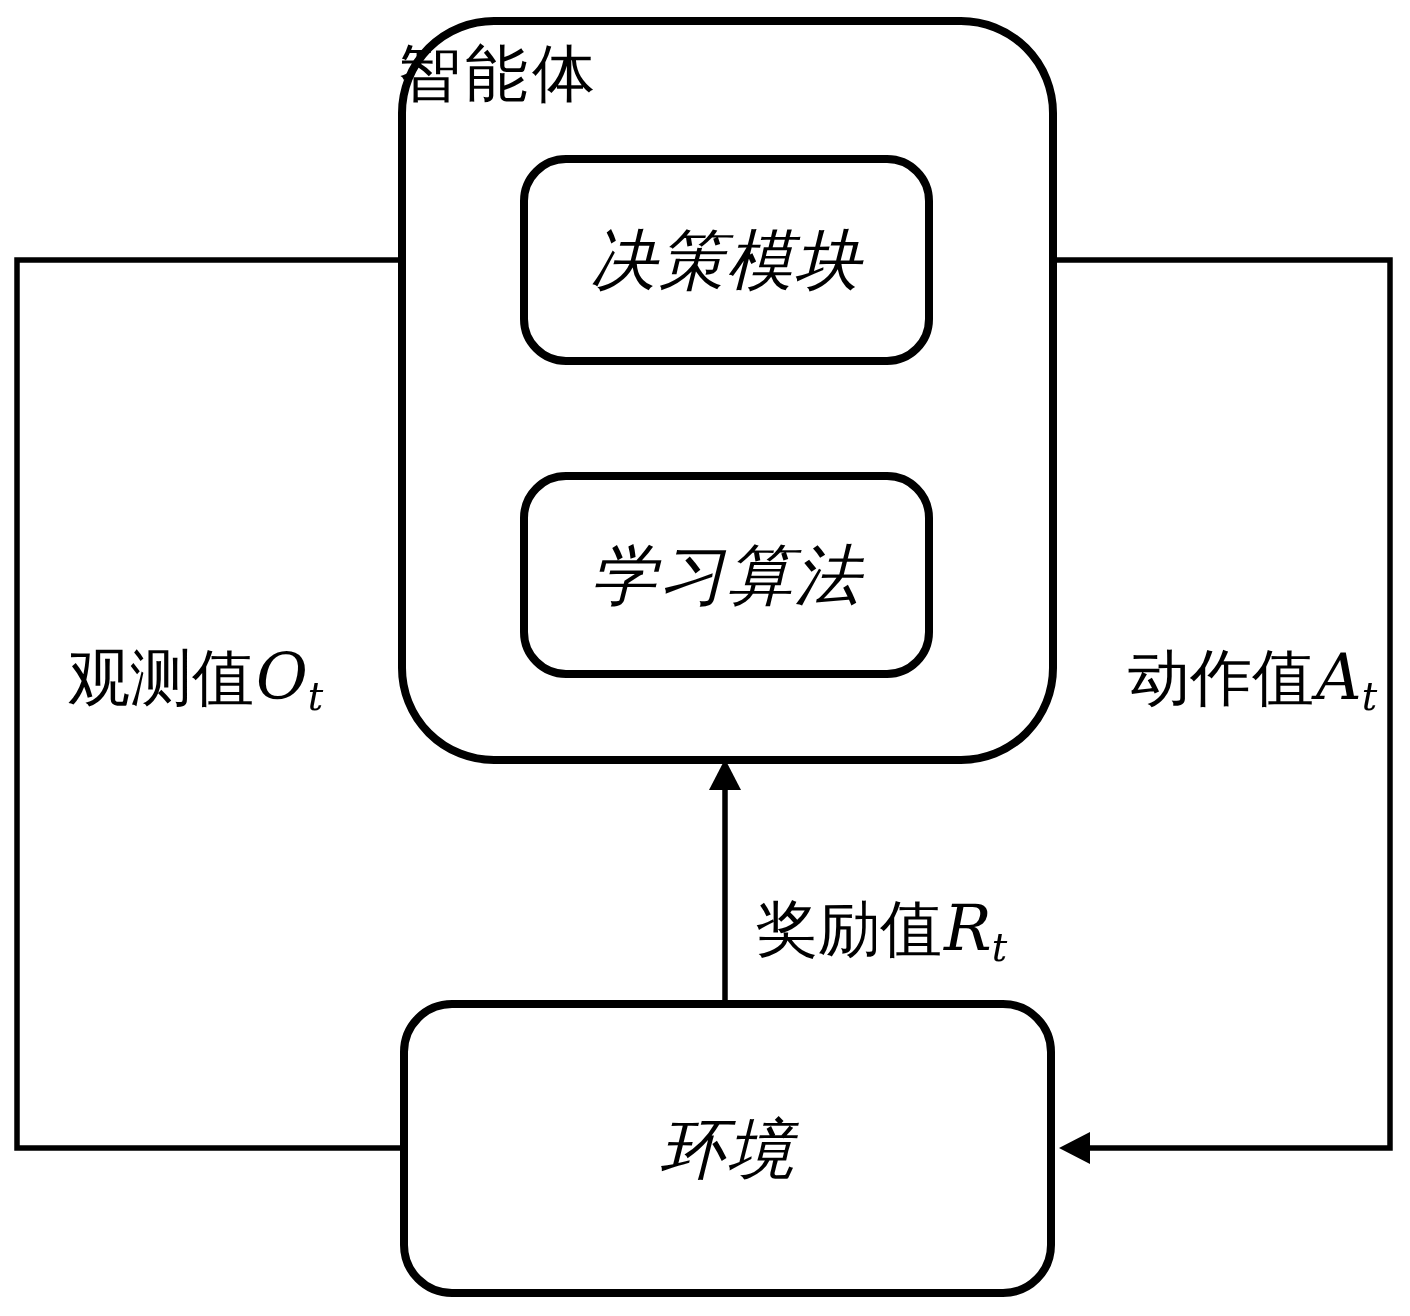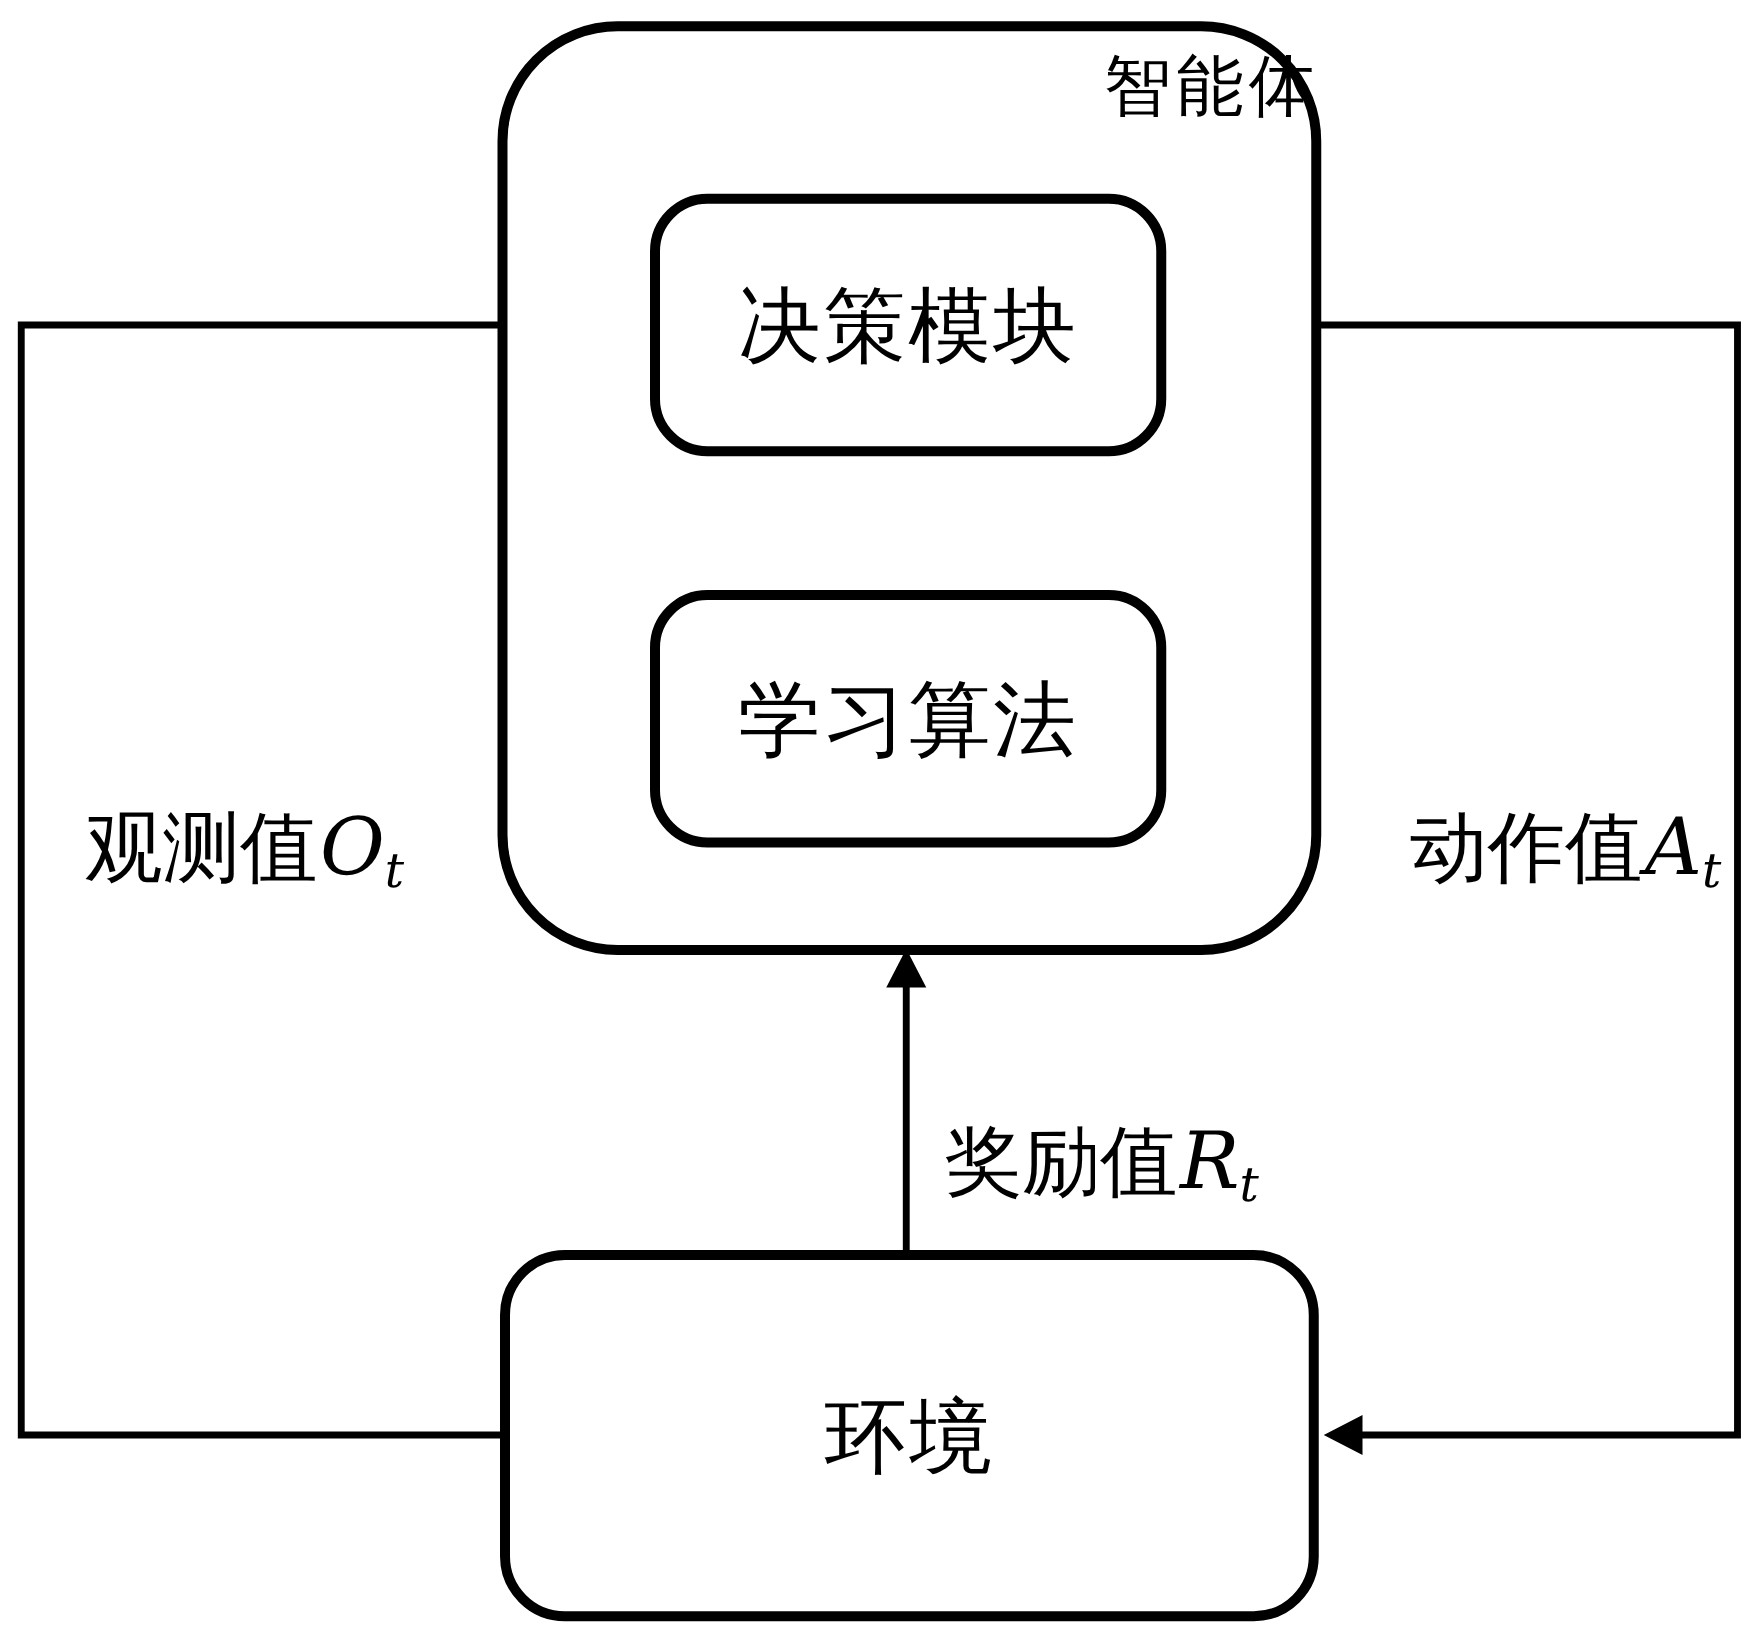--- a/index.html
+++ b/index.html
@@ -26,20 +26,21 @@
     position: absolute;
     display: flex;
     align-items: center;
     justify-content: center;
     text-align: center;
     color: #000000;
     font-size: 66px;
     letter-spacing: 2px;
     line-height: 1;
     white-space: nowrap;
+    font-style: italic;
   }
   .edge-label {
     position: absolute;
     color: #000000;
     font-size: 62px;
     line-height: 1;
     white-space: nowrap;
   }
   .math-var {
     font-family: "DejaVu Serif", "Liberation Serif", serif;
@@ -51,23 +52,23 @@
     font-family: "DejaVu Serif", "Liberation Serif", serif;
     font-style: italic;
     font-size: 0.62em;
     vertical-align: -0.28em;
   }
   .agent-title {
     position: absolute;
     left: 398px;
     top: 42px;
     width: 659px;
-    text-align: right;
+    text-align: left;
     color: #000000;
-    font-size: 54px;
+    font-size: 63px;
     letter-spacing: 4px;
     line-height: 1;
     white-space: nowrap;
   }
 </style>
 </head>
 <body>
 
 <div id="stage">
 

